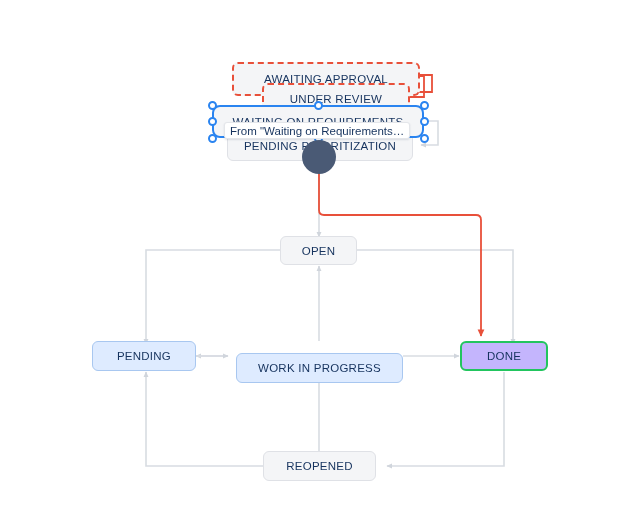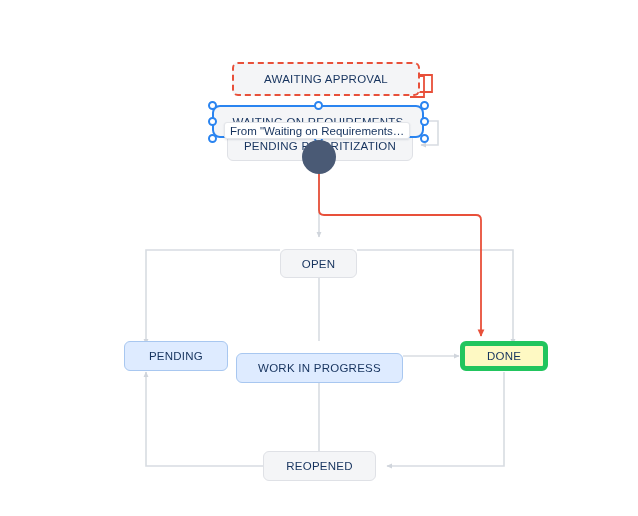--- a/index.html
+++ b/index.html
@@ -39,22 +39,22 @@
   }
   .node-grey {
     background: #f4f5f7;
     border: 1px solid #dfe1e6;
   }
   .node-blue {
     background: #deebff;
     border: 1px solid #a8c7f0;
   }
   .node-green {
-    background: #fef9c3;
-    border: 5px solid #22c55e;
+    background: #c4b5fd;
+    border: 2px solid #22c55e;
   }
   .node-dashed-red {
     background: #f4f5f7;
     border: 2px dashed #e8503a;
   }
   .node-selected {
     background: #f4f5f7;
     border: 2px solid #2a84f0;
     border-radius: 8px;
   }
@@ -136,20 +136,23 @@
       <path d="M420,75 L432,75 L432,92 L399,92" marker-end="url(#ah-red-sm)"></path>
 
       <path d="M410,97 L424,97 L424,76 L406,76" marker-end="url(#ah-red-sm)"></path>
     </g>
   </svg>
 
   <div class="node node-dashed-red" style="left:232px; top:62px; width:188px; height:34px;">
     <span>AWAITING APPROVAL</span>
   </div>
 
+  <div class="node node-dashed-red" style="left:262px; top:83px; width:148px; height:32px;">
+    <span>UNDER REVIEW</span>
+  </div>
 
   <div class="node node-grey" style="left:227px; top:130px; width:186px; height:31px;">
     <span>PENDING PRIORITIZATION</span>
   </div>
 
   <div class="node node-selected" style="left:212px; top:105px; width:212px; height:33px;">
     <span>WAITING ON REQUIREMENTS</span>
   </div>
 
   <div class="handle" style="left:207.5px; top:100.5px;"></div>
@@ -160,25 +163,25 @@
   <div class="handle" style="left:207.5px; top:133.5px;"></div>
   <div class="handle" style="left:313.5px; top:133.5px;"></div>
   <div class="handle" style="left:419.5px; top:133.5px;"></div>
 
   <div class="tooltip" style="left:224px; top:122px; height:17px;">
     <span>From "Waiting on Requirements…</span>
   </div>
 
   <div class="drag-dot" style="left:302px; top:140px; width:34px; height:34px;"></div>
 
-  <div class="node node-grey" style="left:280px; top:236px; width:77px; height:29px;margin-top:13px;">
+  <div class="node node-grey" style="left:280px; top:236px; width:77px; height:29px;">
     <span>OPEN</span>
   </div>
 
-  <div class="node node-blue" style="left:92px; top:341px; width:104px; height:30px;margin-left:32px;">
+  <div class="node node-blue" style="left:92px; top:341px; width:104px; height:30px;">
     <span>PENDING</span>
   </div>
 
   <div class="node node-blue" style="left:236px; top:341px; width:167px; height:30px;margin-top:12px;">
     <span>WORK IN PROGRESS</span>
   </div>
 
   <div class="node node-green" style="left:460px; top:341px; width:88px; height:30px;">
     <span>DONE</span>
   </div>

